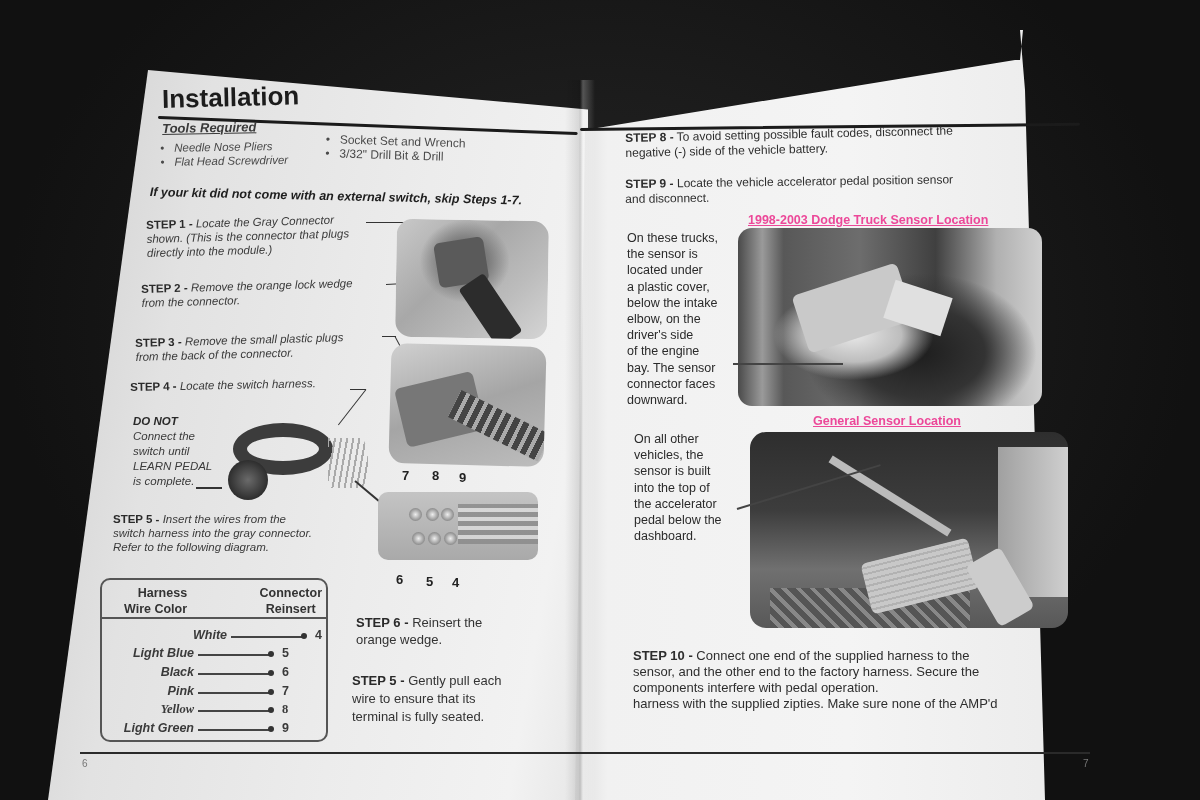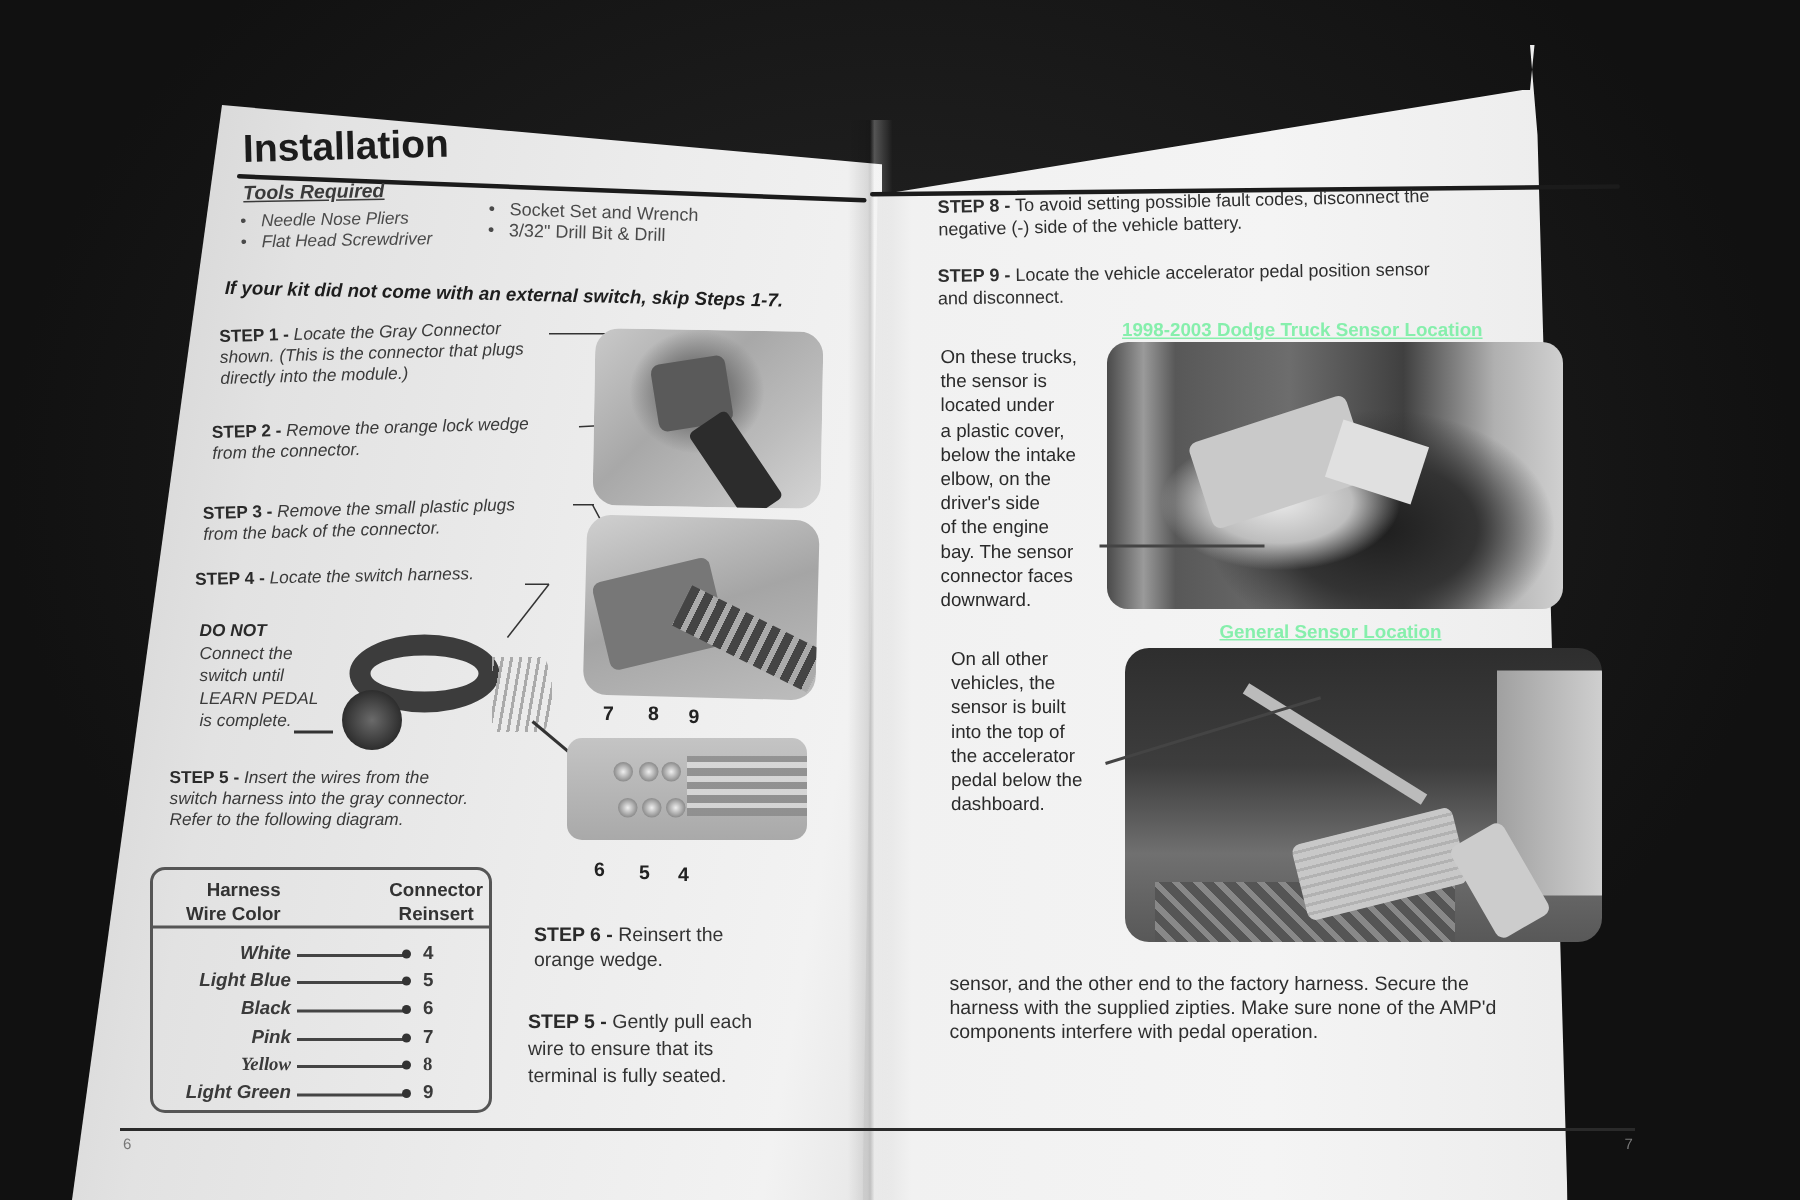--- a/index.html
+++ b/index.html
@@ -151,21 +151,21 @@
   }
   .harness-row .color { position: absolute; right: 136px; text-align: right; white-space: nowrap; }
   .harness-row .line { position: absolute; left: 96px; width: 72px; top: 8px; height: 1.5px; background: #444; }
   .harness-row .dot { position: absolute; left: 166px; top: 5px; width: 6px; height: 6px; border-radius: 50%; background: #333; }
   .harness-row .loc { position: absolute; left: 180px; font-style: normal; }
   .page-num { font-size: 10px; color: #777; }
   
   .rstep { font-size: 12px; color: #2e2e2e; line-height: 15px; }
   .rstep .label { font-weight: bold; }
   .caption {
-    font-size: 12.5px; font-weight: bold; text-decoration: underline; color: #86efac;
+    font-size: 12.5px; font-weight: bold; text-decoration: underline; color: #ec4899;
   }
   .side-text { font-size: 12.5px; color: #2a2a2a; line-height: 16.2px; }
   .photo-truck {
     left: 738px; top: 228px; width: 304px; height: 178px;
     background:
       radial-gradient(ellipse at 38% 60%, #e8e8e8 0%, #bdbdbd 18%, rgba(0,0,0,0) 30%),
       radial-gradient(ellipse at 60% 70%, #1e1e1e 0%, #333 25%, rgba(0,0,0,0) 45%),
       linear-gradient(90deg, #4a4a4a 0%, #9a9a9a 8%, #585858 15%, #6d6d6d 40%, #404040 65%, #b0b0b0 85%, #d0d0d0 100%);
     border-radius: 14px;
   }
@@ -308,21 +308,21 @@
   <div class="hdr">
     <div class="h1">
       <div>Harness</div>
       <div>Wire Color</div>
     </div>
     <div class="h2">
       <div>Connector</div>
       <div>Reinsert</div>
     </div>
   </div>
-  <div class="harness-row" style="top:48px;">
+  <div class="harness-row" style="top:48px;margin-left:33px;">
     <span class="color">White</span>
     <span class="line"></span>
       <span class="dot"></span>
     <span class="loc">4</span>
   </div>
   <div class="harness-row" style="top:66px;">
     <span class="color">Light Blue</span>
     <span class="line"></span>
       <span class="dot"></span>
     <span class="loc">5</span>
@@ -408,19 +408,20 @@
 <div class="photo photo-pedal">
   <div class="panel"></div>
   <div class="floor"></div>
   <div class="arm"></div>
   <div class="pad"></div>
   <div class="brake"></div>
 </div>
 <div class="leader" style="left:737px; top:508px; width:150px; height:2px; background:#444; transform: rotate(-17deg);"></div>
 
 <div class="abs rstep" style="left:633px; top:648px; font-size:13px; line-height:16px;">
+  <div><span class="label">STEP 10 -</span> <span>Connect one end of the supplied harness to the</span></div>
   <div>sensor, and the other end to the factory harness. Secure the</div>
+  <div>components interfere with pedal operation.</div>
   <div>harness with the supplied zipties. Make sure none of the AMP'd</div>
-  <div>components interfere with pedal operation.</div>
 </div>
 
 <div class="abs bottom-rule-right"></div>
 <div class="abs page-num" style="left:1083px; top:758px;">7</div>
 
 </body></html>

